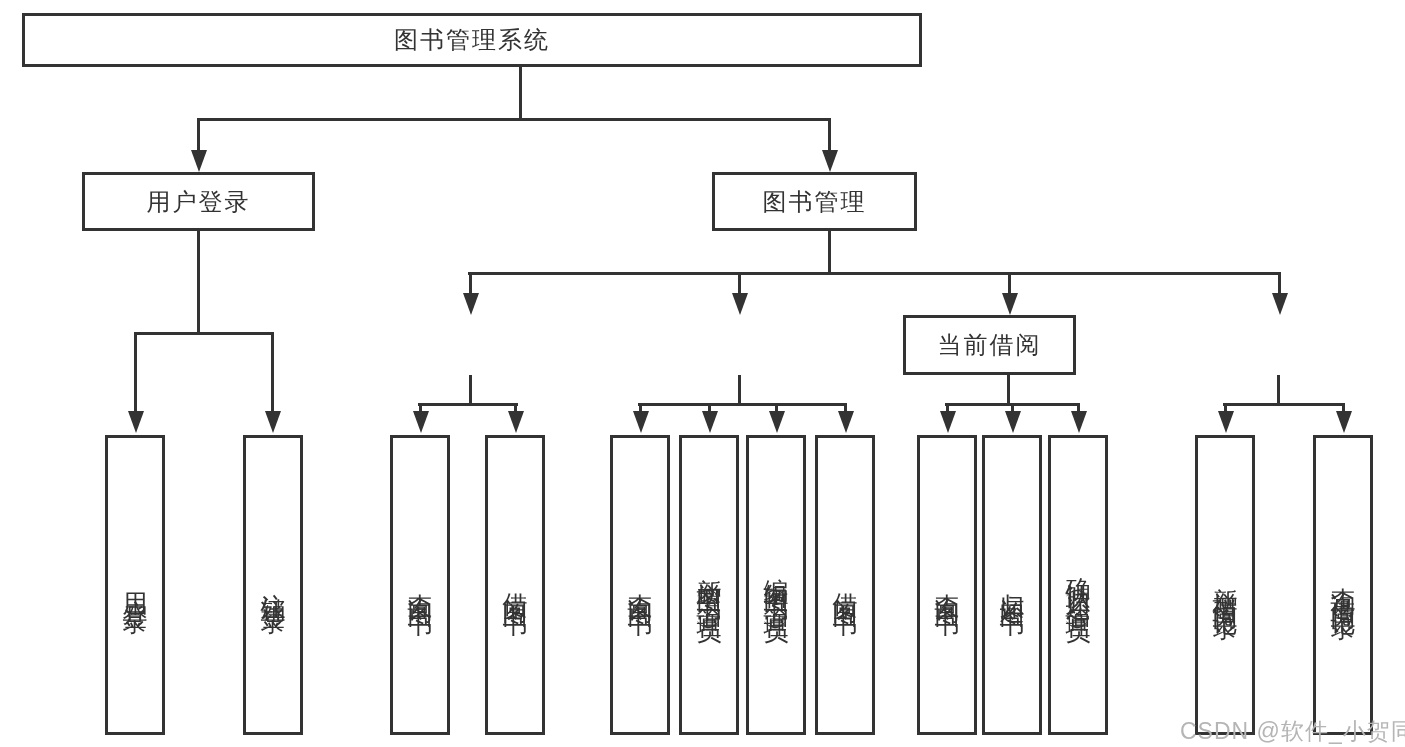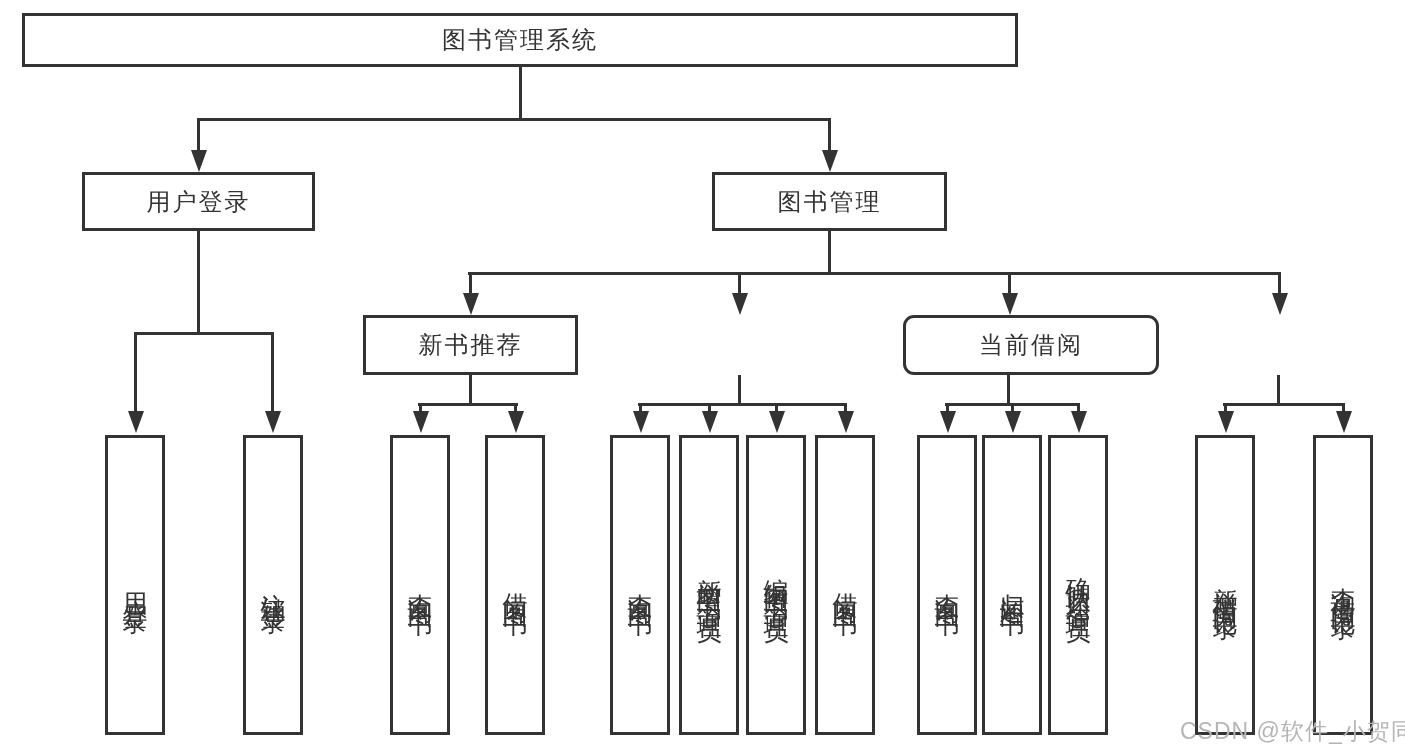--- a/index.html
+++ b/index.html
@@ -103,35 +103,32 @@
   <div class="rail" style="left:945px; top:403px; width:135px;"></div>
   <div class="drop" style="left:946px; top:403px; height:8px;"></div>
   <div class="drop" style="left:1011px; top:403px; height:8px;"></div>
   <div class="drop" style="left:1077px; top:403px; height:8px;"></div>
 
   <div class="stem" style="left:1277px; top:375px; height:31px;"></div>
   <div class="rail" style="left:1223px; top:403px; width:122px;"></div>
   <div class="drop" style="left:1224px; top:403px; height:8px;"></div>
   <div class="drop" style="left:1342px; top:403px; height:8px;"></div>
 
-  <div class="box" style="left:22px; top:13px; width:996px; height:54px;">
+  <div class="box" style="left:22px; top:13px; width:900px; height:54px;">
     <span>图书管理系统</span>
   </div>
 
   <div class="box" style="left:82px; top:172px; width:233px; height:59px;">
     <span>用户登录</span>
   </div>
-  <div class="box" style="left:712px; top:172px; width:235px; height:59px;">
+  <div class="box" style="left:712px; top:172px; width:205px; height:59px;">
     <span>图书管理</span>
   </div>
 
-  <div class="box" style="left:363px; top:315px; width:215px; height:60px;">
-    <span>新书推荐</span>
-  </div>
-  <div class="box" style="left:903px; top:315px; width:256px; height:60px;border-radius:11px;">
+  <div class="box" style="left:903px; top:315px; width:173px; height:60px;">
     <span>当前借阅</span>
   </div>
 
   <div class="box vbox" style="left:105px; top:435px; width:60px; height:300px;">
     <span>用户登录</span>
   </div>
   <div class="box vbox" style="left:243px; top:435px; width:60px; height:300px;">
     <span>注销登录</span>
   </div>
 

